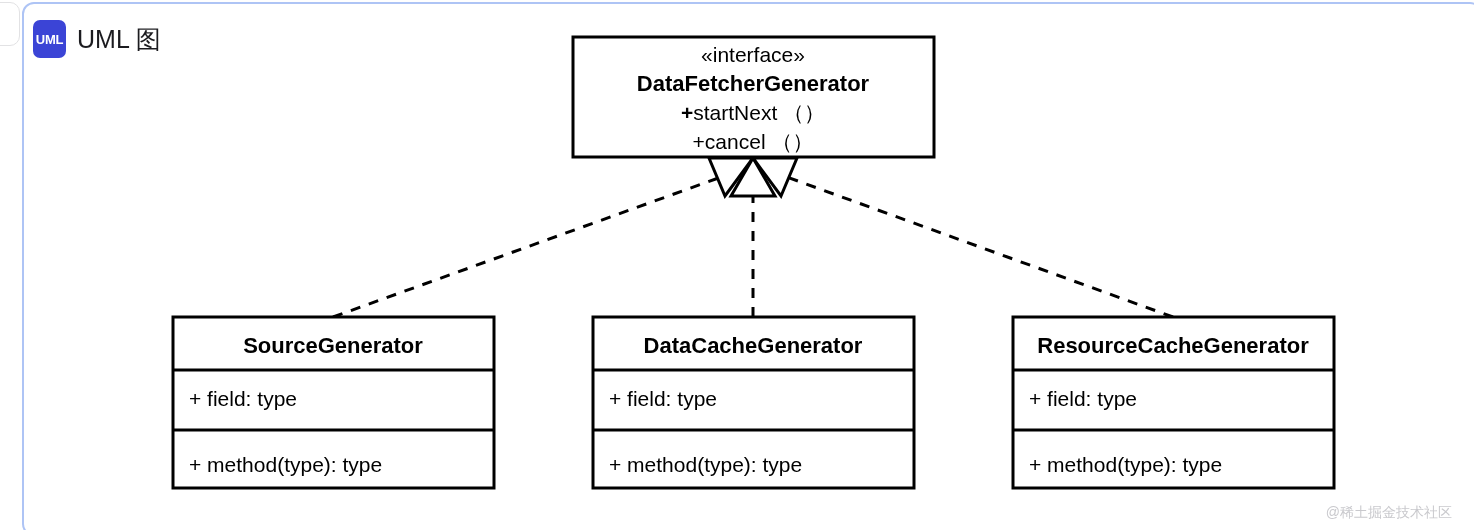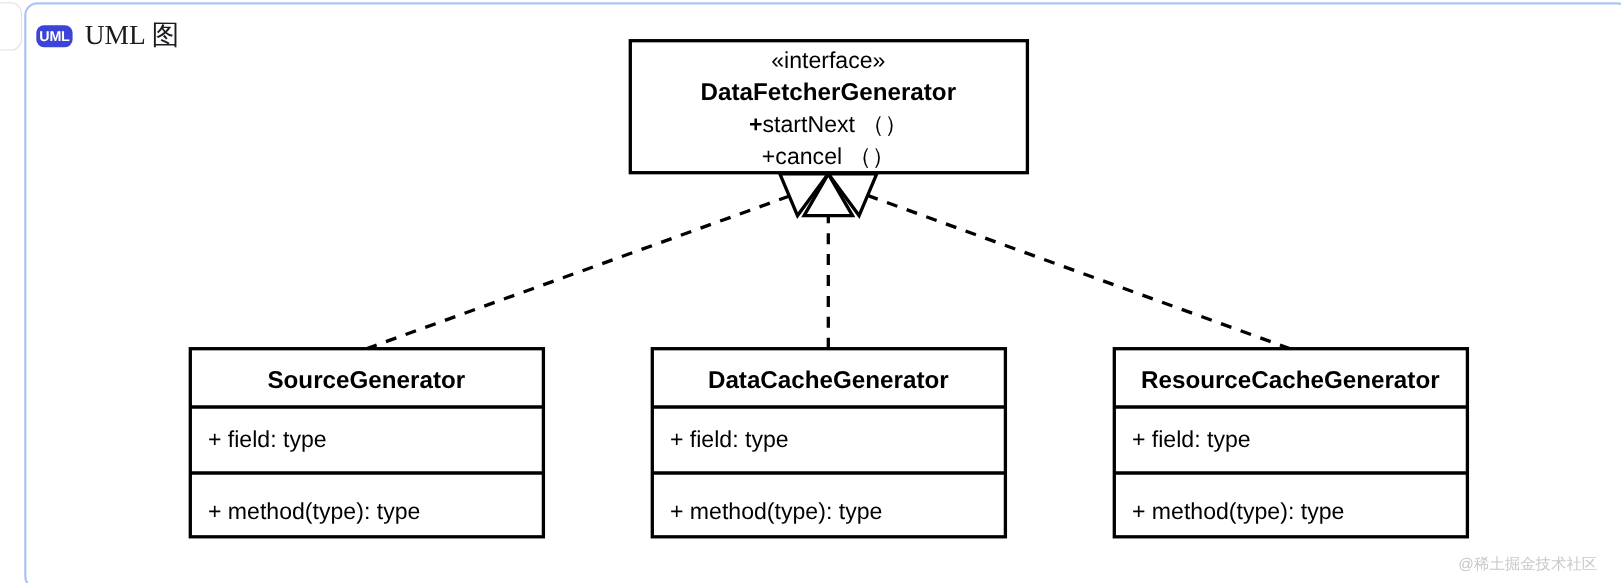--- a/index.html
+++ b/index.html
@@ -45,37 +45,37 @@
   .card-header {
     position: absolute;
     left: 33px;
     top: 20px;
     display: flex;
     align-items: center;
     gap: 11px;
   }
   .uml-badge {
     width: 33px;
-    height: 20px;
+    height: 38px;
     border-radius: 7px;
     background: #3b44d6;
     color: #ffffff;
     font-size: 13px;
     font-weight: bold;
     letter-spacing: -0.2px;
     display: flex;
     align-items: center;
     justify-content: center;
     font-family: "Liberation Sans", sans-serif;
     flex: none;
   }
   .card-title {
     font-size: 25px;
     color: #1b1b1f;
-    font-family: Liberation Serif, serif;
+    font-family: Liberation Sans, sans-serif;
     line-height: 1;
     white-space: nowrap;
   }
 
   .diagram {
     position: absolute;
     left: 0;
     top: 0;
     width: 1474px;
     height: 530px;

